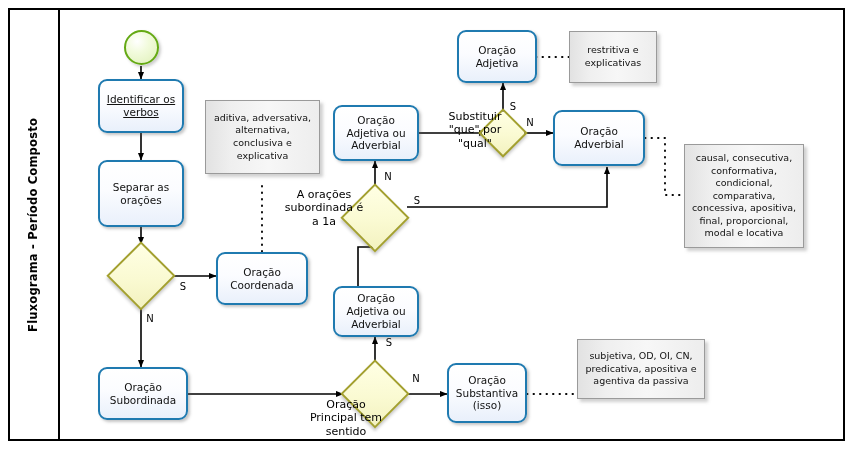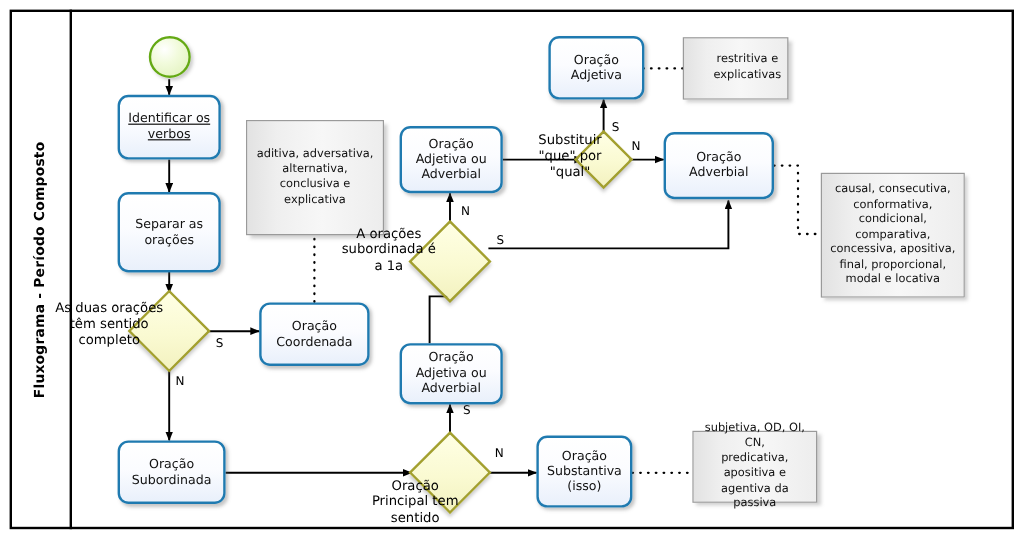--- a/index.html
+++ b/index.html
@@ -133,32 +133,29 @@
   </div>
 
   <div class="node task" style="left:98px;top:160px;width:86px;height:67px;">
     <span style="white-space: pre-line;">Separar as
 orações</span>
   </div>
 
   <div class="node gateway" style="left:109px;top:244px;width:64px;height:64px;">
     <div class="dia"></div>
   </div>
-  <div class="elabel" style="left: 44px; top: 250px; width: 94px; white-space: pre-line;">As duas orações
-têm sentido
-completo</div>
   <div class="elabel one" style="left:176px;top:281px;width:14px;">S</div>
   <div class="elabel one" style="left:143px;top:313px;width:14px;">N</div>
 
   <div class="node task" style="left:216px;top:252px;width:92px;height:53px;">
     <span style="white-space: pre-line;">Oração
 Coordenada</span>
   </div>
 
-  <div class="node note" style="left:205px;top:100px;width:115px;height:96px;">
+  <div class="node note" style="left:205px;top:100px;width:115px;height:74px;">
     <span style="white-space: pre-line;">aditiva, adversativa,
 alternativa,
 conclusiva e
 explicativa</span>
   </div>
 
   <div class="node task" style="left:98px;top:367px;width:90px;height:53px;">
     <span style="white-space: pre-line;">Oração
 Subordinada</span>
   </div>
@@ -171,21 +168,21 @@
 sentido</div>
   <div class="elabel one" style="left:382px;top:337px;width:14px;">S</div>
   <div class="elabel one" style="left:409px;top:373px;width:14px;">N</div>
 
   <div class="node task" style="left:447px;top:363px;width:80px;height:60px;">
     <span style="white-space: pre-line;">Oração
 Substantiva
 (isso)</span>
   </div>
 
-  <div class="node note" style="left:577px;top:359px;width:104px;height:60px;">
+  <div class="node note" style="left:577px;top:339px;width:128px;height:60px;">
     <span style="white-space: pre-line;">subjetiva, OD, OI, CN,
 predicativa, apositiva e
 agentiva da passiva</span>
   </div>
 
   <div class="node task" style="left:333px;top:286px;width:86px;height:51px;">
     <span style="white-space: pre-line;">Oração
 Adjetiva ou
 Adverbial</span>
   </div>
@@ -212,21 +209,21 @@
 "que" por
 "qual"</div>
   <div class="elabel one" style="left:506px;top:101px;width:14px;">S</div>
   <div class="elabel one" style="left:523px;top:117px;width:14px;">N</div>
 
   <div class="node task" style="left:457px;top:30px;width:80px;height:53px;">
     <span style="white-space: pre-line;">Oração
 Adjetiva</span>
   </div>
 
-  <div class="node note" style="left:569px;top:31px;width:88px;height:52px;justify-content:flex-end;">
+  <div class="node note" style="left:569px;top:31px;width:88px;height:52px;">
     <span style="white-space: pre-line;">restritiva e
 explicativas</span>
   </div>
 
   <div class="node task" style="left:553px;top:110px;width:92px;height:56px;">
     <span style="white-space: pre-line;">Oração
 Adverbial</span>
   </div>
 
   <div class="node note" style="left:684px;top:144px;width:120px;height:104px;">

